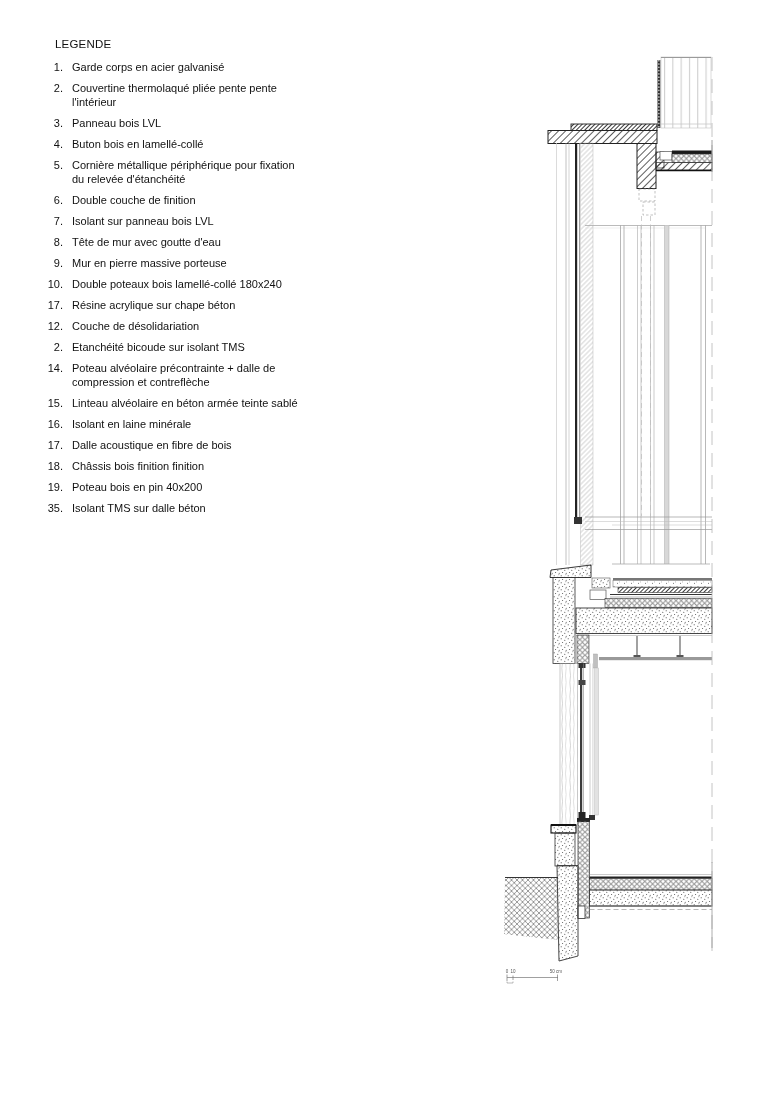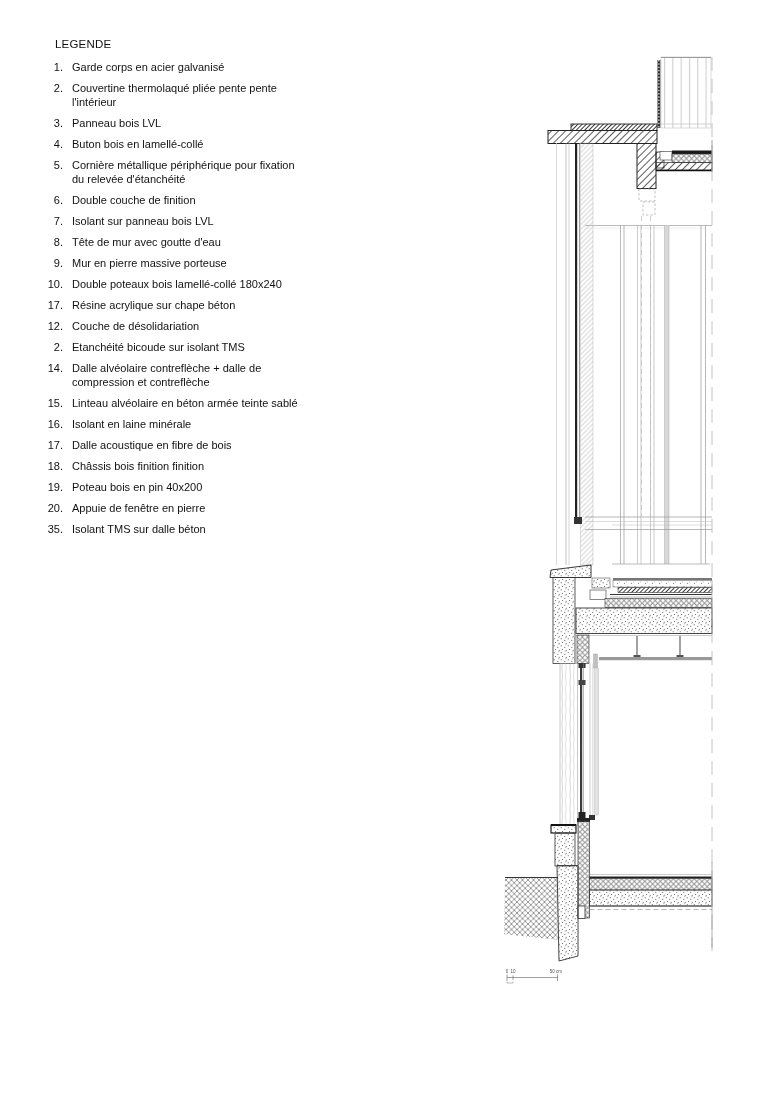--- a/index.html
+++ b/index.html
@@ -83,21 +83,21 @@
       <span class="txt">Couche de désolidariation</span>
     </li>
 
     <li class="legend-item">
       <span class="num">2.</span>
       <span class="txt">Etanchéité bicoude sur isolant TMS</span>
     </li>
 
     <li class="legend-item">
       <span class="num">14.</span>
-      <span class="txt">Dalle alvéolaire contreflèche + dalle de compression et contreflèche</span>
+      <span class="txt">Poteau alvéolaire précontrainte + dalle de compression et contreflèche</span>
     </li>
 
     <li class="legend-item">
       <span class="num">15.</span>
       <span class="txt">Linteau alvéolaire en béton armée  teinte sablé</span>
     </li>
 
     <li class="legend-item">
       <span class="num">16.</span>
       <span class="txt">Isolant en laine minérale</span>
@@ -111,24 +111,20 @@
     <li class="legend-item">
       <span class="num">18.</span>
       <span class="txt">Châssis bois finition finition</span>
     </li>
 
     <li class="legend-item">
       <span class="num">19.</span>
       <span class="txt">Poteau bois en pin 40x200</span>
     </li>
 
-    <li class="legend-item">
-      <span class="num">20.</span>
-      <span class="txt">Appuie de fenêtre en pierre</span>
-    </li>
 
 
     <li class="legend-item">
       <span class="num">35.</span>
       <span class="txt">Isolant TMS sur dalle béton</span>
     </li>
   </ol>
   </div>
 
   <svg class="drawing" width="778" height="1100" viewBox="0 0 778 1100" xmlns="http://www.w3.org/2000/svg">

